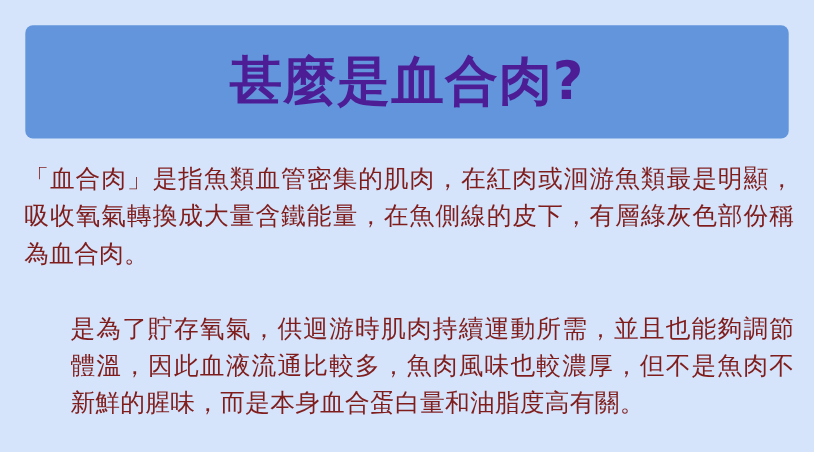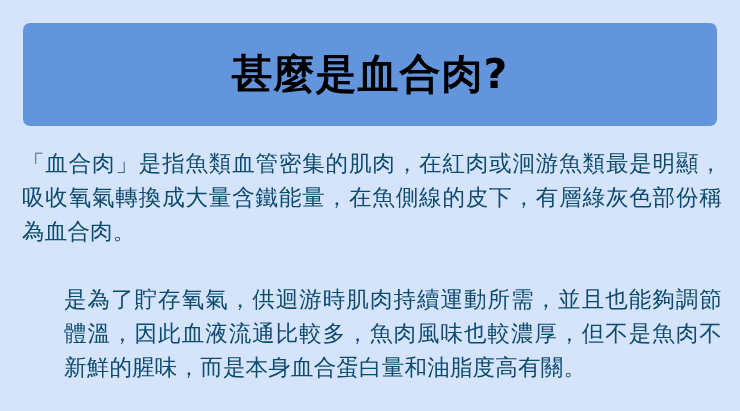--- a/index.html
+++ b/index.html
@@ -27,37 +27,37 @@
     width: 694px;
     height: 103px;
     background: #6395dc;
     border-radius: 7px;
     display: flex;
     align-items: center;
     justify-content: center;
     box-sizing: border-box;
   }
   .title-text {
-    color: #000000;
-    font-size: 41px;
+    color: #4c1d95;
+    font-size: 48px;
     font-weight: bold;
     letter-spacing: 1px;
     line-height: 1.05;
     white-space: nowrap;
     font-family: "DejaVu Sans", "Liberation Sans", sans-serif;
   }
   .body-area {
     position: absolute;
     left: 22px;
     top: 146px;
     width: 700px;
     height: 250px;
   }
   .para {
-    color: #0c4a6e;
+    color: #7f1d1d;
     font-size: 22.5px;
     line-height: 34px;
     letter-spacing: 0.2px;
     text-align: justify;
     text-justify: inter-character;
     margin: 0;
     font-family: "DejaVu Sans", "Liberation Sans", sans-serif;
   }
   .para.second {
     margin-top: 34px;

